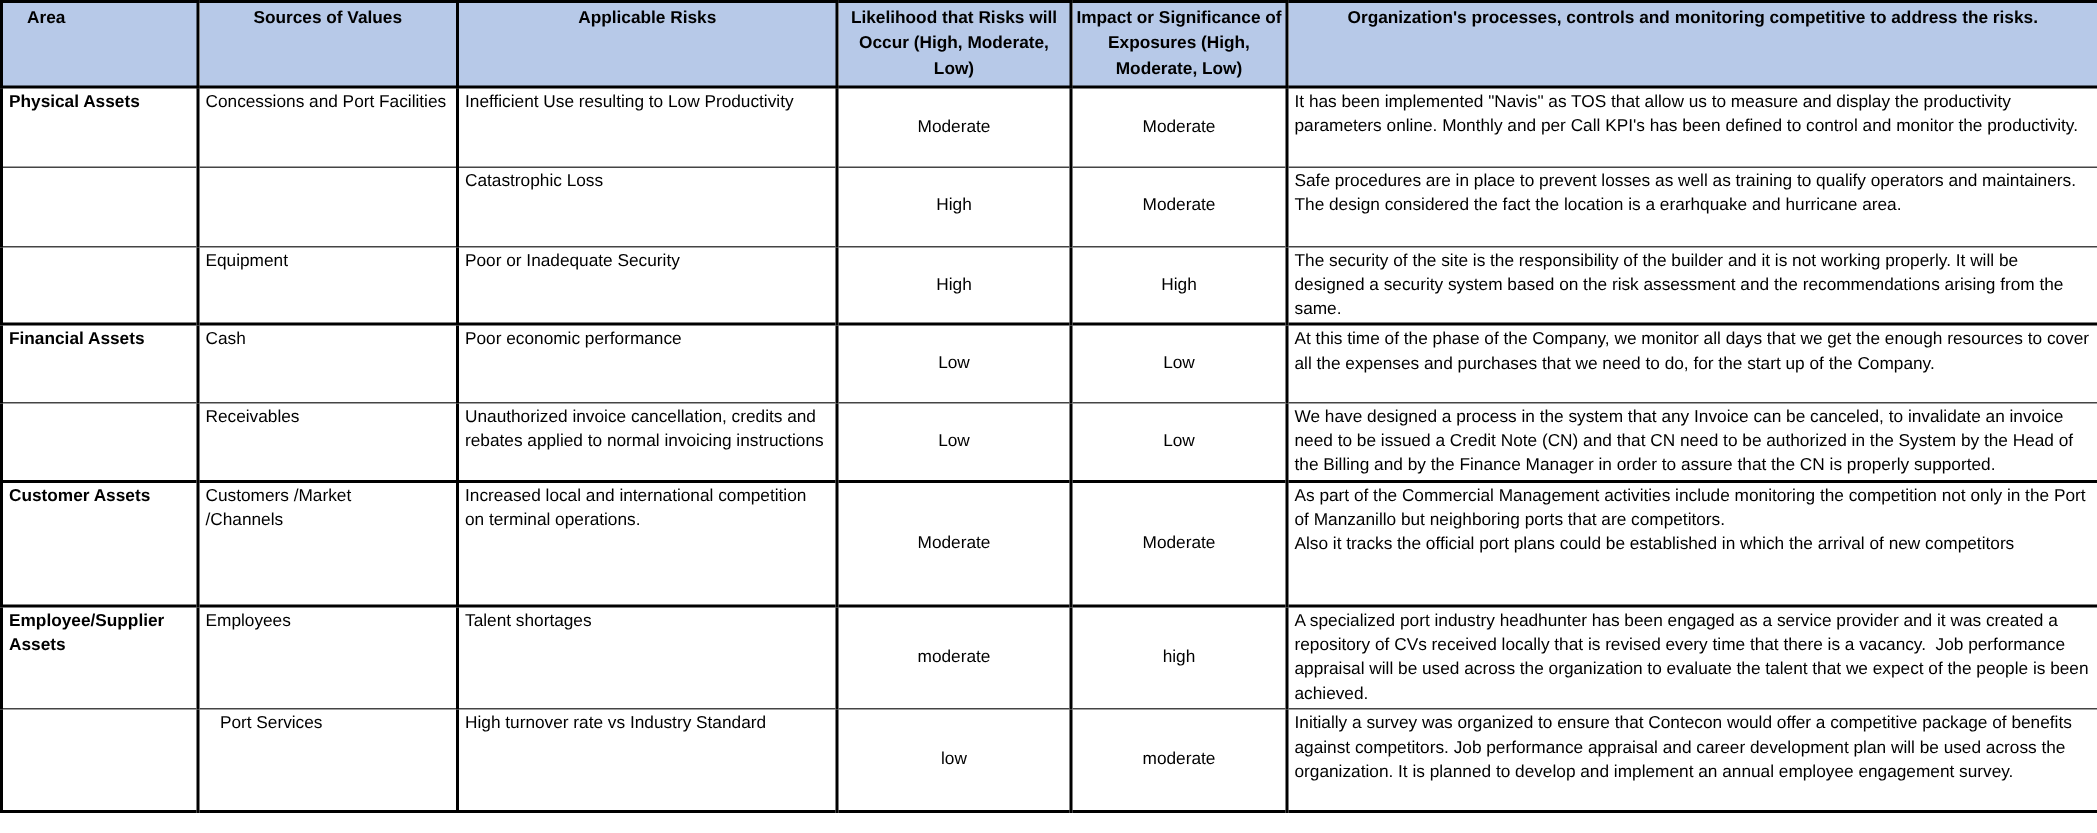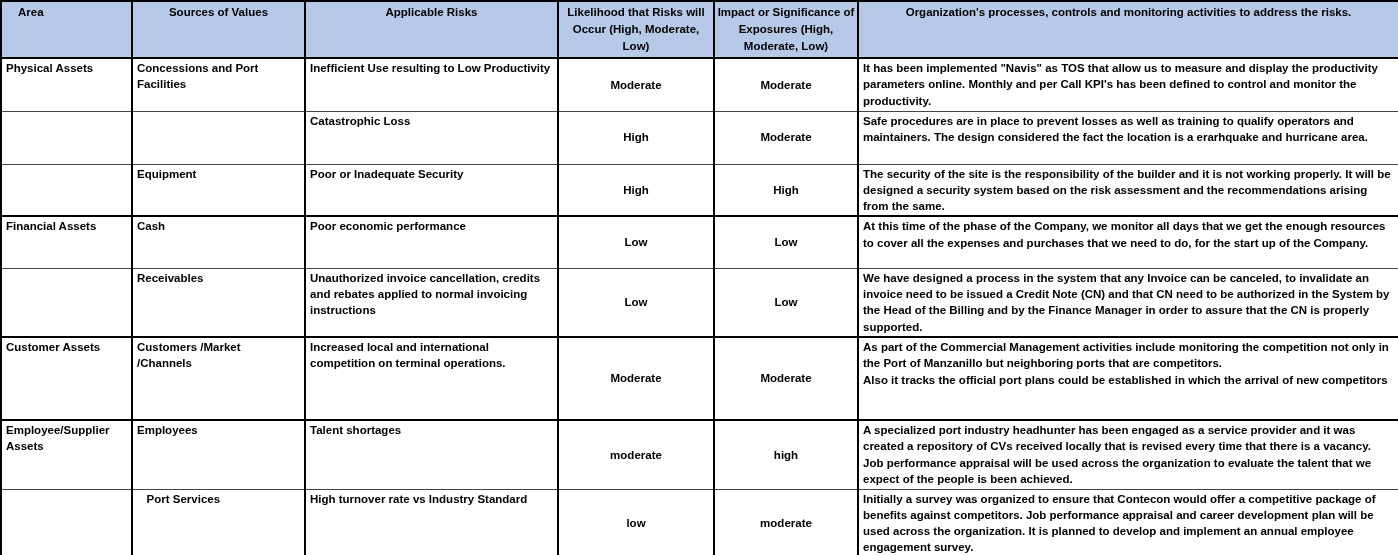--- a/index.html
+++ b/index.html
@@ -29,21 +29,20 @@
   col.c4 { width: 144px; }
   col.c5 { width: 541px; }
 
   th, td {
     border-left: 2px solid #000000;
     border-right: 2px solid #000000;
     border-top: 1px solid #444444;
     overflow: hidden;
     white-space: pre-wrap;
     word-wrap: break-word;
-    font-weight: bold;
   }
   thead tr { height: 57px; }
   thead th {
     background: #B7C9E8;
     border-top: 2px solid #000000;
     border-bottom: 2px solid #000000;
     font-weight: bold;
     font-size: 11.5px;
     line-height: 17px;
     vertical-align: top;
@@ -78,21 +77,21 @@
         <col class="c4">
         <col class="c5">
     </colgroup>
     <thead>
       <tr>
         <th class="col-area">Area</th>
         <th>Sources of Values</th>
         <th>Applicable Risks</th>
         <th>Likelihood that Risks will Occur (High, Moderate, Low)</th>
         <th>Impact or Significance of Exposures (High, Moderate, Low)</th>
-        <th>Organization's processes, controls and monitoring activities to address the risks.</th>
+        <th>Organization's processes, controls and monitoring competitive to address the risks.</th>
       </tr>
     </thead>
     <tbody>
         <tr style="height: 53px;">
           <td class="cell-area">Physical Assets</td>
           <td class="cell-source">Concessions and Port Facilities</td>
           <td class="cell-risk">Inefficient Use resulting to Low Productivity</td>
           <td class="cell-likelihood">Moderate</td>
           <td class="cell-impact">Moderate</td>
           <td class="cell-controls">It has been implemented "Navis" as TOS that allow us to measure and display the productivity parameters online. Monthly and per Call KPI's has been defined to control and monitor the productivity.</td>

